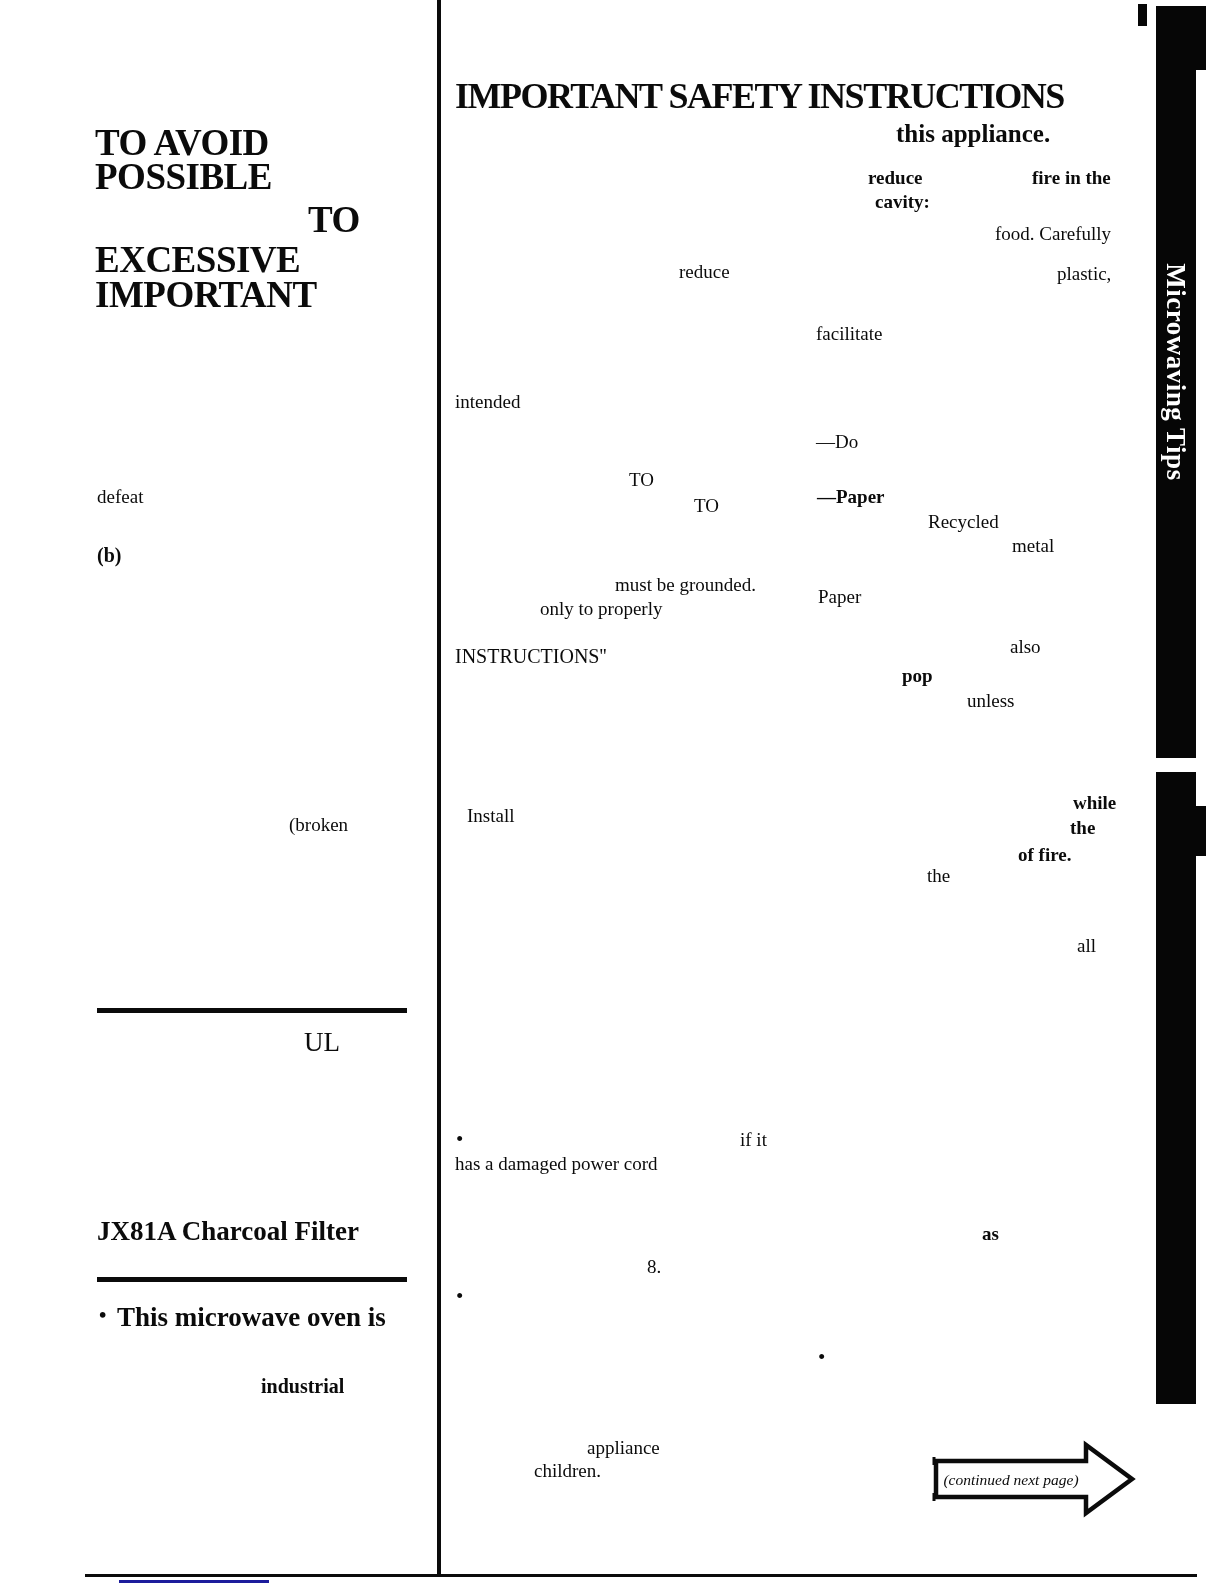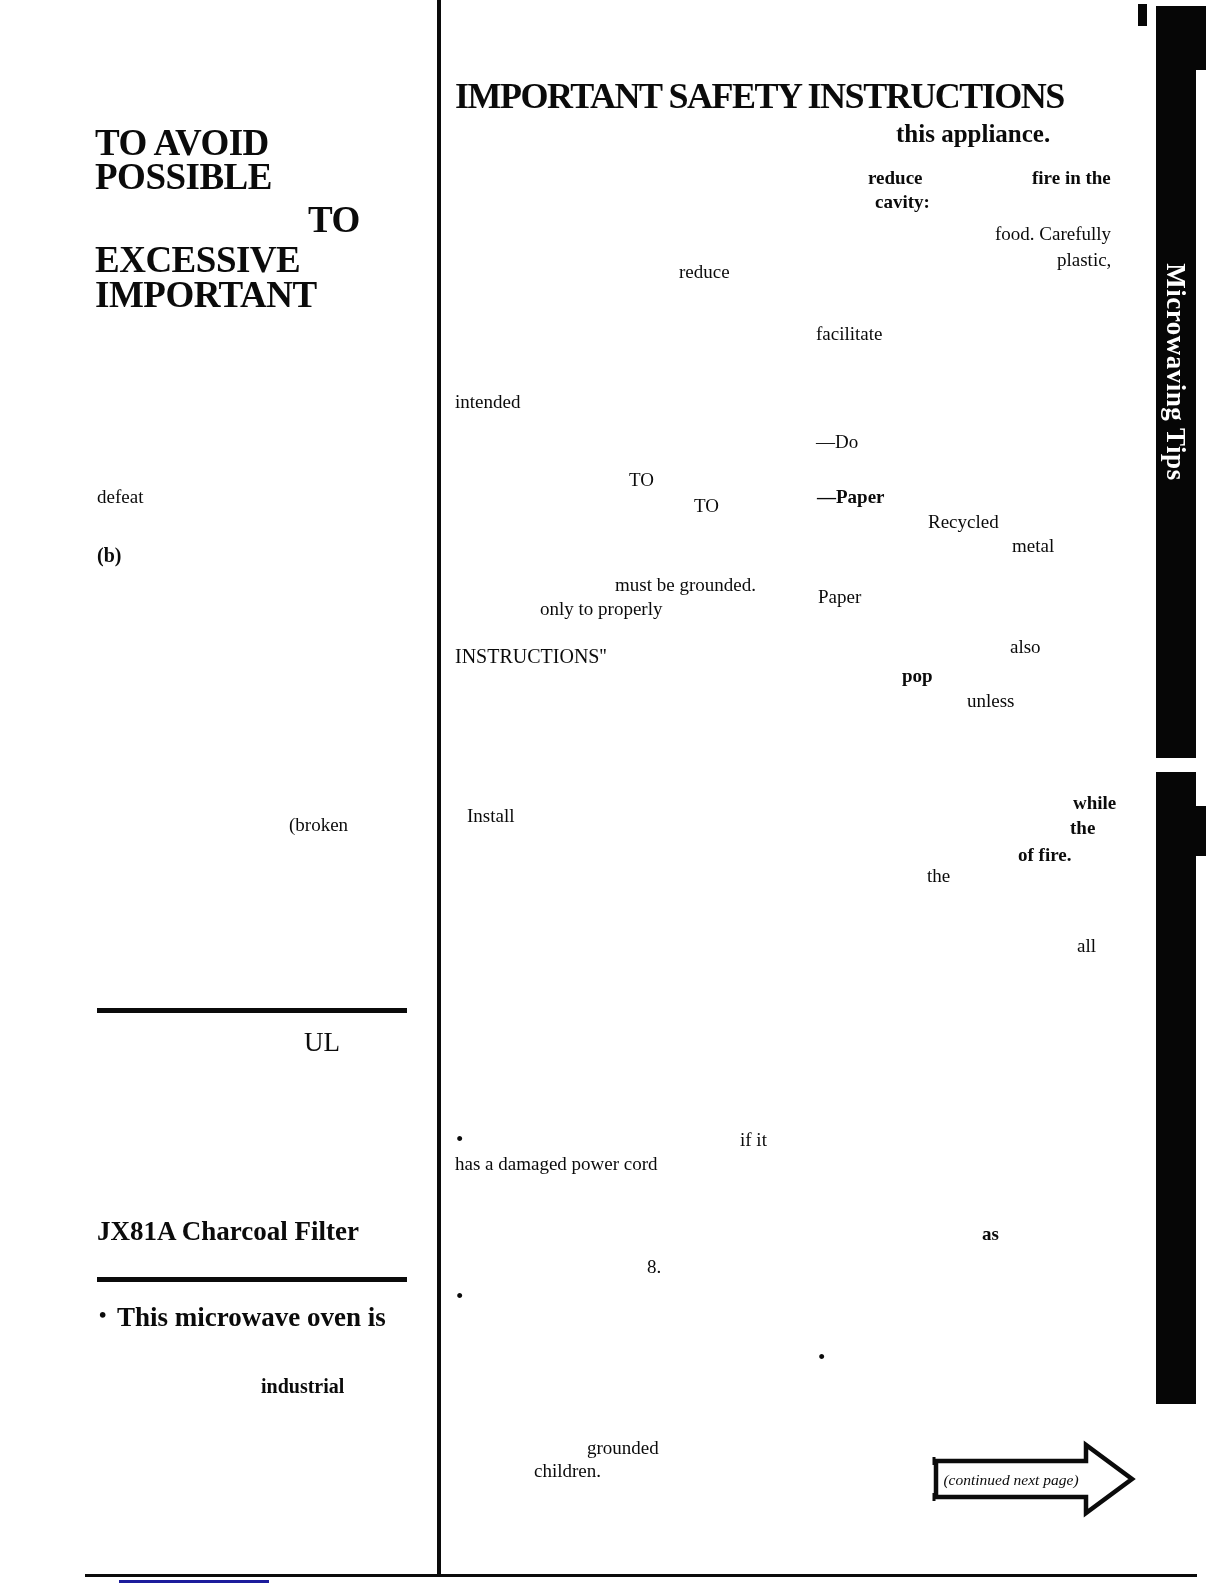--- a/index.html
+++ b/index.html
@@ -69,21 +69,21 @@
   <div class="fr body21 b" style="left:117px; top:1303px;">This microwave oven is</div>
   <div class="fr body20 b" style="left:261px; top:1376px;">industrial</div>
 
   <div class="fr title" style="left:455px; top:78px;">IMPORTANT SAFETY INSTRUCTIONS</div>
   <div class="fr sub" style="left:896px; top:121px;">this appliance.</div>
 
   <div class="fr body19 b" style="left:868px; top:168px;">reduce</div>
   <div class="fr body19 b" style="left:1032px; top:168px;">fire in the</div>
   <div class="fr body19 b" style="left:875px; top:192px;">cavity:</div>
   <div class="fr body19" style="left:995px; top:224px;">food. Carefully</div>
-  <div class="fr body19" style="left:1057px; top:250px;">plastic,</div>
+  <div class="fr body19" style="left:1057px; top:264px;">plastic,</div>
   <div class="fr body19" style="left:679px; top:262px;">reduce</div>
   <div class="fr body19" style="left:816px; top:324px;text-align:right;">facilitate</div>
   <div class="fr body19" style="left:455px; top:392px;">intended</div>
   <div class="fr body19" style="left:816px; top:432px;">—Do</div>
   <div class="fr body19" style="left:629px; top:470px;">TO</div>
   <div class="fr body19" style="left:694px; top:496px;">TO</div>
   <div class="fr body19 b" style="left:817px; top:487px;">—Paper</div>
   <div class="fr body19" style="left:928px; top:512px;">Recycled</div>
   <div class="fr body19" style="left:1012px; top:536px;">metal</div>
   <div class="fr body19" style="left:615px; top:575px;">must be grounded.</div>
@@ -100,21 +100,21 @@
   <div class="fr body19" style="left:927px; top:866px;">the</div>
   <div class="fr body19" style="left:1077px; top:936px;">all</div>
 
   <div class="fr bullet" style="left:456px; top:1128px;">•</div>
   <div class="fr body19" style="left:740px; top:1130px;">if it</div>
   <div class="fr body19" style="left:455px; top:1154px;">has a damaged power cord</div>
   <div class="fr body19 b" style="left:982px; top:1224px;">as</div>
   <div class="fr body19" style="left:647px; top:1257px;">8.</div>
   <div class="fr bullet" style="left:456px; top:1285px;">•</div>
   <div class="fr bullet" style="left:818px; top:1346px;">•</div>
-  <div class="fr body19" style="left:587px; top:1438px;">grounded</div>
+  <div class="fr body19" style="left:587px; top:1438px;">appliance</div>
   <div class="fr body19" style="left:534px; top:1461px;">children.</div>
 
   <svg id="continue-arrow" width="212" height="94" viewBox="0 0 212 94">
     <path d="M10 37 L160 37 L160 21 L206 55 L160 89 L160 73 L10 73 Z" fill="#ffffff" stroke="#0b0b0b" stroke-width="4.5" stroke-linejoin="miter"></path>
     <line x1="8" y1="33" x2="8" y2="41" stroke="#0b0b0b" stroke-width="3"></line>
     <line x1="8" y1="69" x2="8" y2="77" stroke="#0b0b0b" stroke-width="3"></line>
     <text x="85" y="61" text-anchor="middle" fill="#0b0b0b">(continued next page)</text>
   </svg>
 
   <div class="tab-seg" style="left:1156px; top:6px; width:40px; height:752px;"></div>

